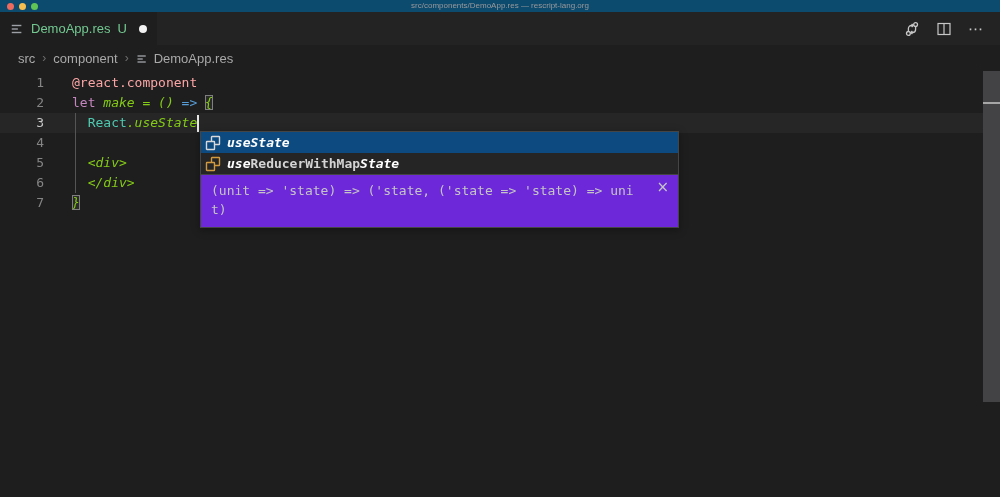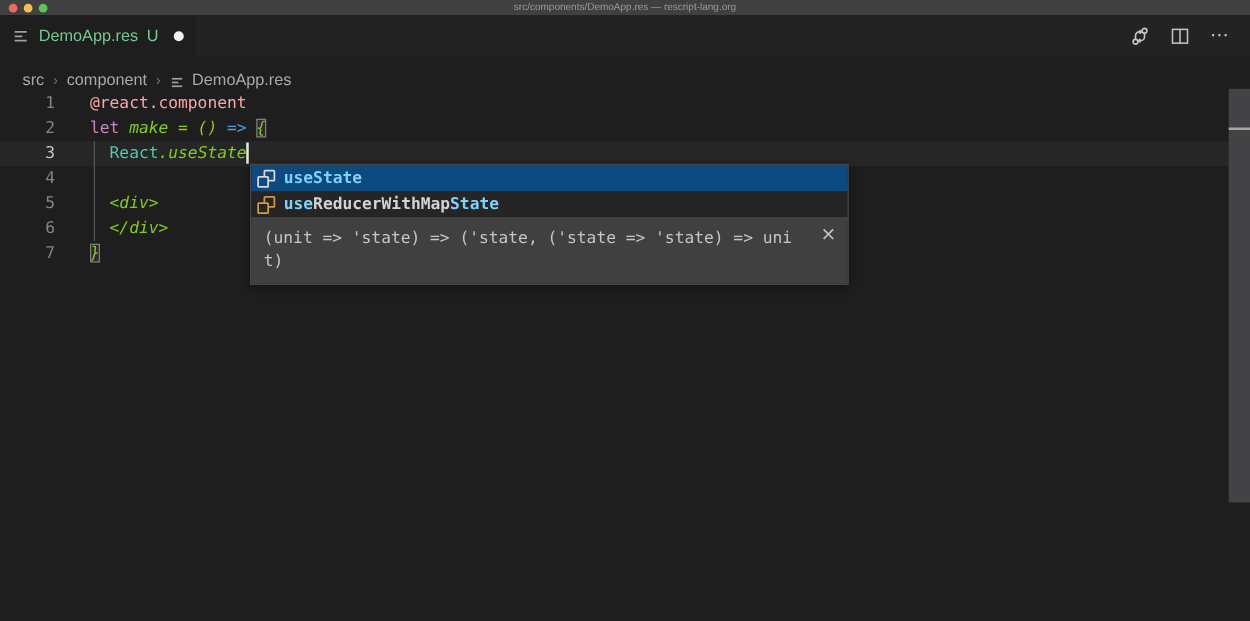--- a/index.html
+++ b/index.html
@@ -1,40 +1,40 @@
 <!DOCTYPE html>
 <html><head>
 <meta charset="utf-8">
 <style>
   * { margin:0; padding:0; box-sizing:border-box; }
   html,body { width:1000px; height:497px; overflow:hidden; }
   body { background:#1e1e1e; font-family:"Liberation Sans",sans-serif; color:#d4d4d4; position:relative; }
 
   
-  .titlebar { height:12px; background:#404040; position:relative; display:flex; align-items:center; }
+  .titlebar { height:12px; background:#0c4a6e; position:relative; display:flex; align-items:center; }
   .traffic { display:flex; gap:5px; margin-left:7px; }
   .traffic span { width:7px; height:7px; border-radius:50%; display:inline-block; }
   .tl-close { background:#ec6a5e; }
   .tl-min   { background:#f5bf4f; }
   .tl-zoom  { background:#61c555; }
   .win-title { position:absolute; left:0; right:0; text-align:center; font-size:8px; color:#9a9a9a; line-height:12px; }
 
   
   .tabbar { height:33px; background:#232324; display:flex; align-items:stretch; }
   .tab { width:157px; background:#1e1e1e; display:flex; align-items:center; padding:0 10px; font-size:13px; }
   .tab-file-icon { color:#9da0a6; margin-right:7px; display:inline-flex; }
   .tab-label { color:#73c991; }
   .tab-git { color:#73c991; margin-left:7px; }
   .tab-dot { width:8px; height:8px; border-radius:50%; background:#f2f2f2; margin-left:12px; }
   .tab-actions { margin-left:auto; display:flex; align-items:center; gap:16px; padding-right:16px; color:#c7c7c7; }
   .tab-actions .act { display:inline-flex; align-items:center; cursor:pointer; }
   .ellipsis-glyph { font-size:15px; color:#c7c7c7; letter-spacing:1px; line-height:10px; }
 
   
-  .breadcrumb { height:26px; display:flex; align-items:flex-end; padding-left:18px; font-size:13px; color:#a9a9a9; background:#1e1e1e; }
+  .breadcrumb { height:26px; display:flex; align-items:center; padding-left:18px; font-size:13px; color:#a9a9a9; background:#1e1e1e; }
   .bc-item { cursor:pointer; }
   .bc-sep { color:#6e6e6e; margin:0 7px; font-size:12px; }
   .bc-file-icon { color:#9da0a6; margin-right:6px; display:inline-flex; position:relative; top:1px; }
 
   
   .editor { position:absolute; top:71px; left:0; right:0; bottom:0; font-family:"DejaVu Sans Mono",monospace; font-size:13px; }
   .line { position:absolute; left:0; right:0; height:20px; line-height:20px; white-space:pre; }
   .line.active { background:rgba(255,255,255,0.04); }
   .lnum { position:absolute; left:0; width:44px; text-align:right; color:#858585; }
   .line.active .lnum { color:#c6c6c6; }
@@ -55,22 +55,22 @@
 
   
   .suggest { position:absolute; left:200px; top:60px; width:479px; background:#252526; border:1px solid #454545; z-index:5; box-shadow:0 2px 8px rgba(0,0,0,0.35); }
   .sg-row { height:21px; display:flex; align-items:center; padding-left:4px; cursor:pointer; }
   .sg-row.selected { background:#0d4a80; }
   .kind-icon { width:16px; height:16px; margin-right:6px; color:#d19a3f; flex:0 0 16px; }
   .sg-row.selected .kind-icon { color:#d8d8d8; }
   .kind-icon .icon-front { fill:#252526; }
   .sg-row.selected .kind-icon .icon-front { fill:#0d4a80; }
   .sg-label { font-family:"DejaVu Sans Mono",monospace; font-size:13px; font-weight:600; color:#d4d4d4; white-space:pre; }
-  .sg-label .hl { color:#7dd3fc; }
-  .sg-docs { position:relative; border-top:1px solid #454545; background:#404040; padding:6px 30px 8px 10px; }
+  .sg-label .hl { color:#ffffff;font-style:italic; }
+  .sg-docs { position:relative; border-top:1px solid #454545; background:#6d28d9; padding:6px 30px 8px 10px; }
   .docs-text { font-family:"DejaVu Sans Mono",monospace; font-size:13px; line-height:19px; color:#c5c5c5; width:426px; word-break:break-all; white-space:pre-wrap; }
   .docs-close { position:absolute; top:5px; right:9px; color:#c5c5c5; font-size:15px; line-height:15px; cursor:pointer; font-family:"DejaVu Sans",sans-serif; }
 
   svg { display:block; }
 </style>
 </head>
 <body>
 
 <div class="titlebar">
   <div class="traffic">

